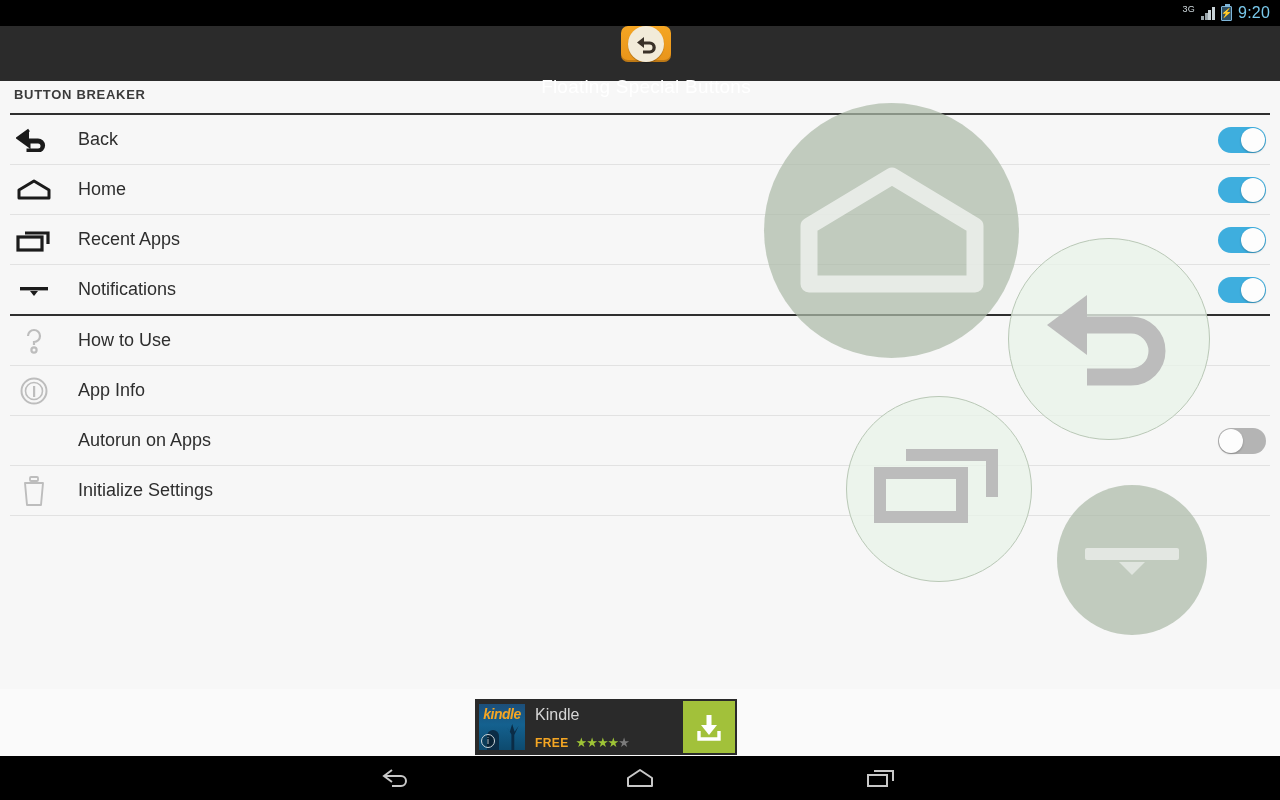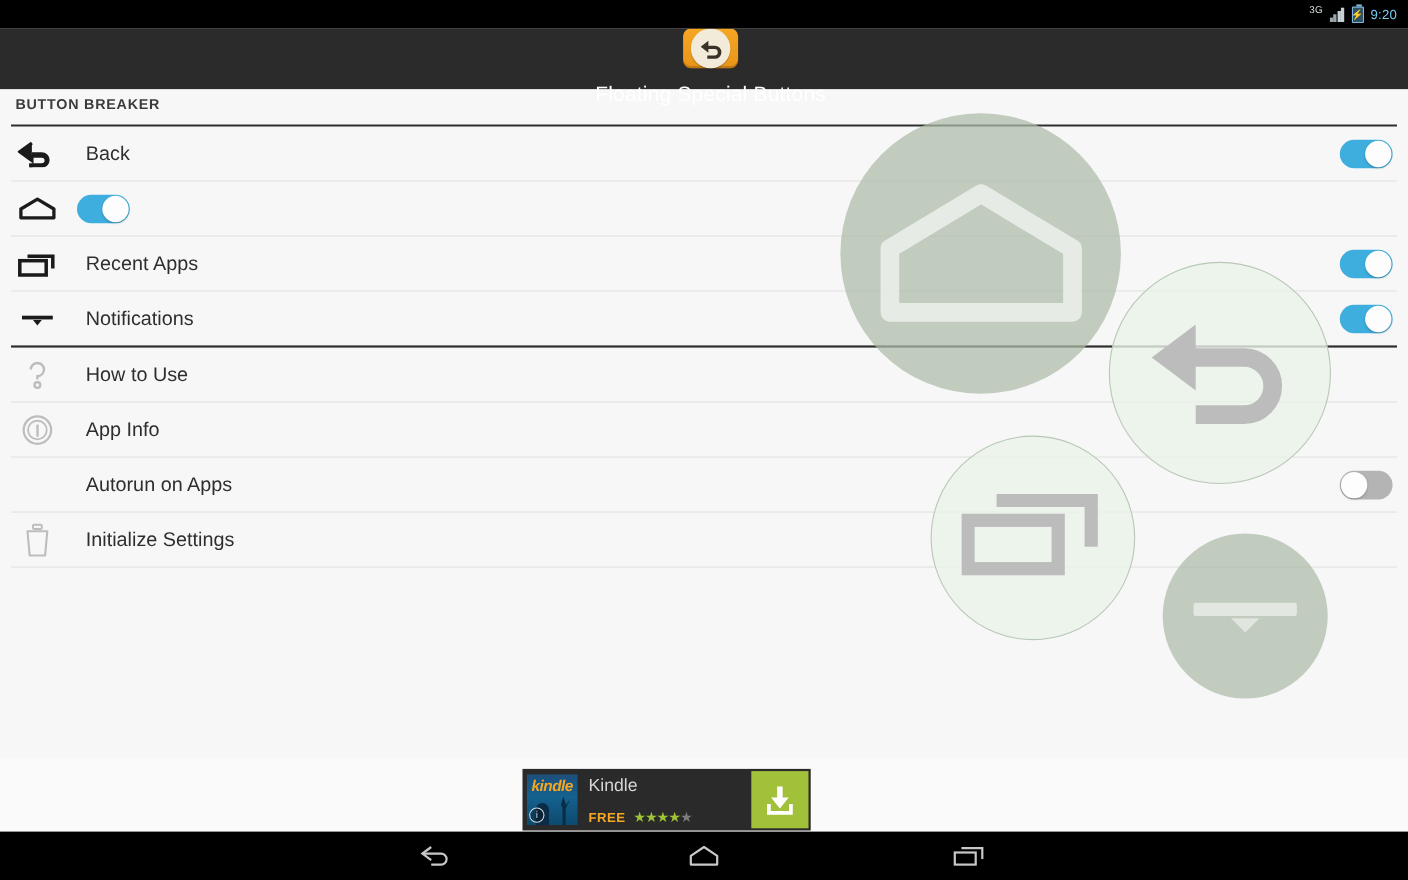--- a/index.html
+++ b/index.html
@@ -25,21 +25,21 @@
   .sb-sig i:nth-child(3){ left:7px; height:10px; background:#c8d2d6;}
   .sb-sig i:nth-child(4){ left:10.5px; height:13px; background:#c8d2d6;}
   .sb-batt{
     width:11px; height:15px; border:1.5px solid #7fb6d9; background:#2f4f63;
     position:relative; border-radius:1px; display:flex; align-items:center; justify-content:center;
   }
   .sb-batt:before{
     content:""; position:absolute; top:-3px; left:3px; width:5px; height:2px; background:#7fb6d9;
   }
   .sb-batt span{ color:#7fd3f7; font-size:9px; line-height:1; }
-  .sb-time{ color:#79c9ec; font-size:12px; letter-spacing:.2px; }
+  .sb-time{ color:#79c9ec; font-size:16px; letter-spacing:.2px; }
 
   
   .actionbar{
     position:absolute; top:26px; left:0; width:1280px; height:55px;
     background:#2b2b2b; display:flex; align-items:center; padding-left:12px; gap:14px; z-index:35;flex-direction:column;
   }
   .app-icon{
     width:50px; height:50px; border-radius:7px;
     background:linear-gradient(180deg,#f5a623 0%,#e8941a 100%);
     display:flex; align-items:center; justify-content:center;
@@ -185,20 +185,21 @@
         </span>
     </div>
     <div class="divider"></div>
 
     <div class="row">
       <span class="ico">
         <svg width="36" height="24" viewBox="0 0 36 24">
           <path d="M3 20 L3 12 L18 3 L33 12 L33 20 Z" fill="none" stroke="#1b1b1b" stroke-width="3" stroke-linejoin="round"></path>
         </svg>
       </span>
+      <span class="label">Home</span>
       <span class="switch on">
           <span class="thumb"></span>
         </span>
     </div>
     <div class="divider"></div>
 
     <div class="row">
       <span class="ico">
         <svg width="36" height="24" viewBox="0 0 36 24">
           <rect x="2" y="9" width="24" height="13" fill="none" stroke="#1b1b1b" stroke-width="3.2"></rect>

